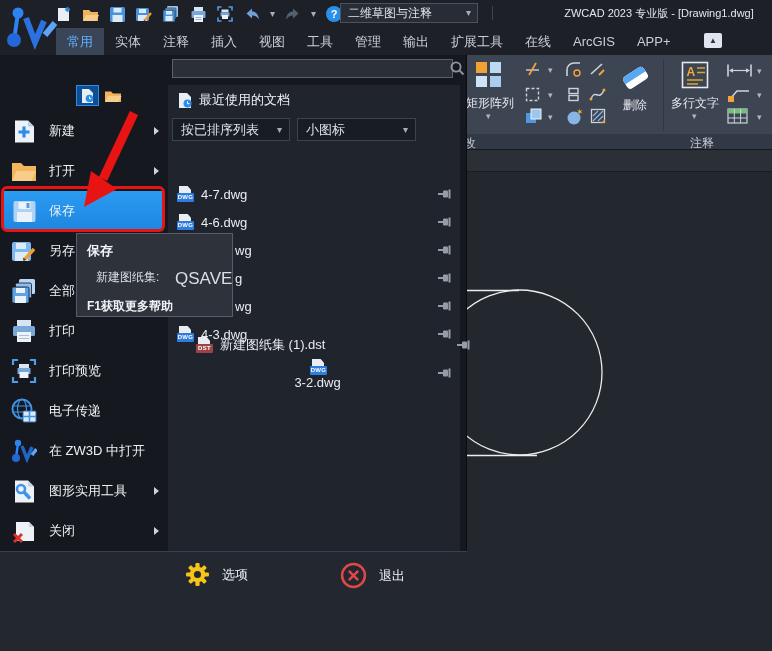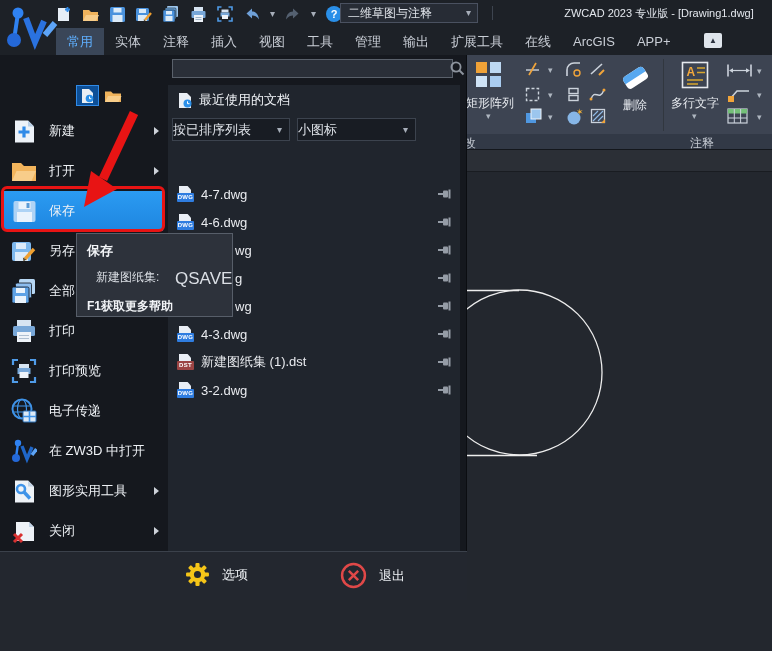--- a/index.html
+++ b/index.html
@@ -53,21 +53,21 @@
   .mi-ic{width:26px;height:26px;margin-left:11px;display:flex;align-items:center;justify-content:center;flex:none;}
   .mi-lb{margin-left:12px;font-size:13px;color:#eef1f5;white-space:nowrap;}
   .mi-arr{position:absolute;right:9px;width:0;height:0;border-left:5px solid #cdd2d9;
           border-top:4px solid transparent;border-bottom:4px solid transparent;}
   .mi.active{left:4px;width:159px;background:linear-gradient(#2b9bf2,#1e86e0);}
   .mi.active .mi-ic{margin-left:7px;}
   .recent-bg{position:absolute;left:168px;top:30px;width:292px;height:466px;background:#20252d;}
   .rec-head{position:absolute;left:178px;top:36px;display:flex;align-items:center;gap:7px;}
   .rec-head-lb{font-size:13px;color:#eef1f5;}
   .dd{position:absolute;top:63px;height:23px;background:#181c23;border:1px solid #3c434e;
-      box-sizing:border-box;display:flex;align-items:center;font-size:13px;color:#dfe3e9;}
+      box-sizing:border-box;display:flex;align-items:center;font-size:13px;color:#dfe3e9;padding-left:8px;}
   .dd .caret{position:absolute;right:7px;}
   .fr{position:absolute;left:168px;width:292px;height:28px;display:flex;align-items:center;}
   .fic{width:17px;height:16px;margin-left:9px;position:relative;flex:none;}
   .fic-page{position:absolute;left:2px;top:0;width:12px;height:11px;background:#e9eef5;
             clip-path:polygon(0 0,72% 0,100% 35%,100% 100%,0 100%);}
   .fic-badge{position:absolute;left:0;bottom:0;width:17px;height:9px;background:#2f7de0;color:#fff;
              font-size:6px;font-weight:bold;line-height:9px;text-align:center;border-radius:1px;letter-spacing:.3px;}
   .fic-badge.dst{background:#9c4444;}
   .flb{margin-left:7px;font-size:13px;color:#e9ebef;white-space:nowrap;}
   .fr.partial .flb{position:absolute;left:67px;margin:0;}
@@ -564,35 +564,35 @@
         </span>
       <span class="flb">4-3.dwg</span>
       <span class="pin">
           <svg width="15" height="12">
             <path d="M1 6 H6" stroke="#959ca6" stroke-width="2"></path>
             <rect x="6" y="2.5" width="5" height="7" rx="1" fill="#959ca6"></rect>
             <path d="M12.5 1.5 V10.5" stroke="#959ca6" stroke-width="2"></path>
           </svg>
         </span>
     </div>
-    <div class="fr" style="top:293px;">
+    <div class="fr" style="top:276px;padding-left:19px;">
       <span class="fic">
           <span class="fic-page"></span>
           <span class="fic-badge dst">DST</span>
         </span>
       <span class="flb">新建图纸集 (1).dst</span>
       <span class="pin">
           <svg width="15" height="12">
             <path d="M1 6 H6" stroke="#959ca6" stroke-width="2"></path>
             <rect x="6" y="2.5" width="5" height="7" rx="1" fill="#959ca6"></rect>
             <path d="M12.5 1.5 V10.5" stroke="#959ca6" stroke-width="2"></path>
           </svg>
         </span>
     </div>
-    <div class="fr" style="top:321px;">
+    <div class="fr" style="top:304px;flex-direction:column;">
       <span class="fic">
           <span class="fic-page"></span>
           <span class="fic-badge">DWG</span>
         </span>
       <span class="flb">3-2.dwg</span>
       <span class="pin">
           <svg width="15" height="12">
             <path d="M1 6 H6" stroke="#959ca6" stroke-width="2"></path>
             <rect x="6" y="2.5" width="5" height="7" rx="1" fill="#959ca6"></rect>
             <path d="M12.5 1.5 V10.5" stroke="#959ca6" stroke-width="2"></path>

